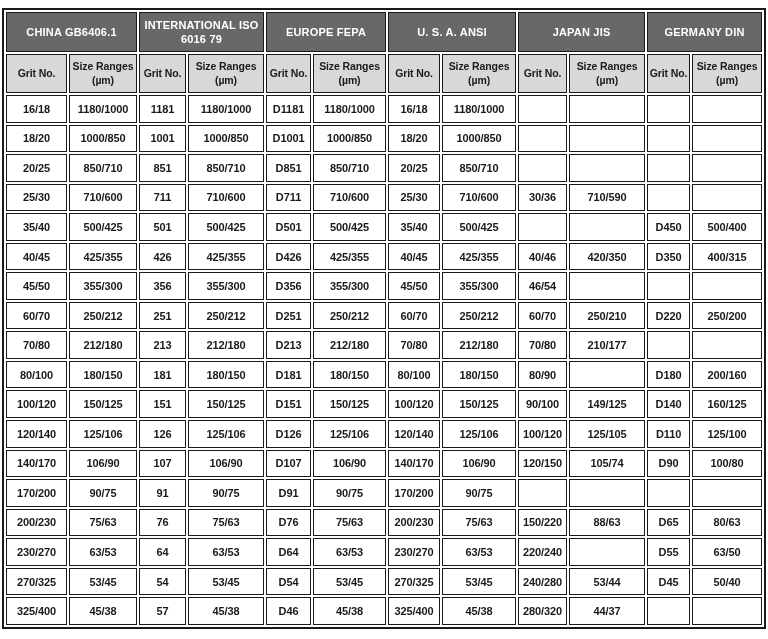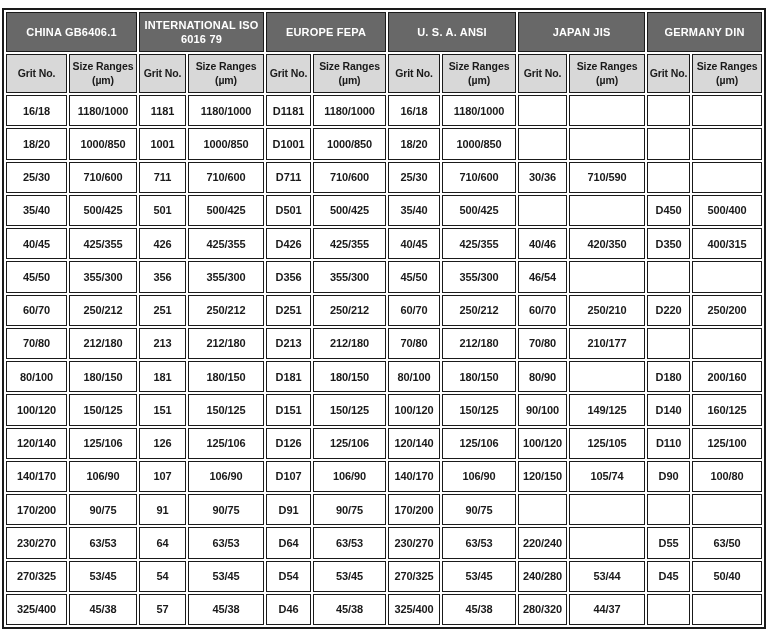--- a/index.html
+++ b/index.html
@@ -102,20 +102,34 @@
         <td>D1001</td>
         <td>1000/850</td>
         <td>18/20</td>
         <td>1000/850</td>
         <td></td>
         <td></td>
         <td></td>
         <td></td>
       </tr>
       <tr>
+        <td>20/25</td>
+        <td>850/710</td>
+        <td>851</td>
+        <td>850/710</td>
+        <td>D851</td>
+        <td>850/710</td>
+        <td>20/25</td>
+        <td>850/710</td>
+        <td></td>
+        <td></td>
+        <td></td>
+        <td></td>
+      </tr>
+      <tr>
         <td>25/30</td>
         <td>710/600</td>
         <td>711</td>
         <td>710/600</td>
         <td>D711</td>
         <td>710/600</td>
         <td>25/30</td>
         <td>710/600</td>
         <td>30/36</td>
         <td>710/590</td>
@@ -256,20 +270,34 @@
         <td>D91</td>
         <td>90/75</td>
         <td>170/200</td>
         <td>90/75</td>
         <td></td>
         <td></td>
         <td></td>
         <td></td>
       </tr>
       <tr>
+        <td>200/230</td>
+        <td>75/63</td>
+        <td>76</td>
+        <td>75/63</td>
+        <td>D76</td>
+        <td>75/63</td>
+        <td>200/230</td>
+        <td>75/63</td>
+        <td>150/220</td>
+        <td>88/63</td>
+        <td>D65</td>
+        <td>80/63</td>
+      </tr>
+      <tr>
         <td>230/270</td>
         <td>63/53</td>
         <td>64</td>
         <td>63/53</td>
         <td>D64</td>
         <td>63/53</td>
         <td>230/270</td>
         <td>63/53</td>
         <td>220/240</td>
         <td></td>

